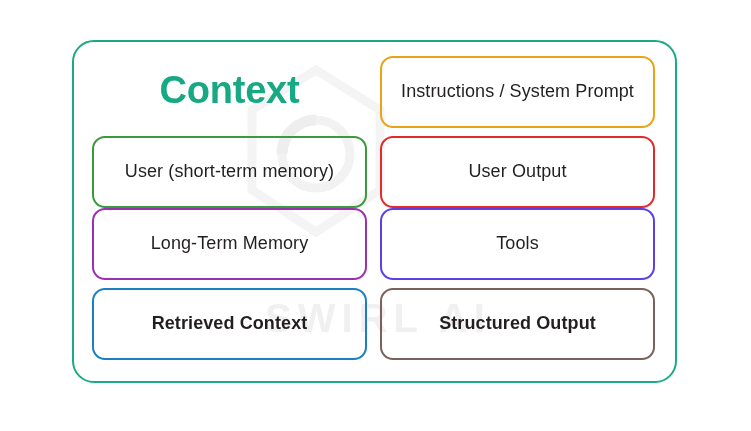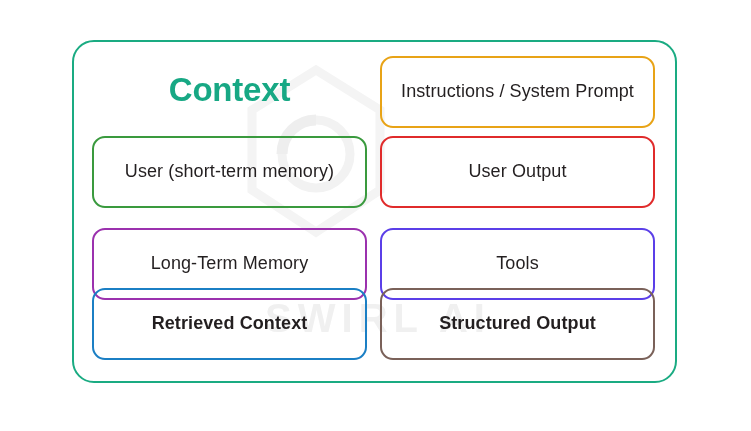--- a/index.html
+++ b/index.html
@@ -81,21 +81,21 @@
   .row {
     position: absolute;
     left: 0;
     width: 563px;
     height: 72px;
     display: flex;
     justify-content: space-between;
   }
   .row-0 { top: 0px; }
   .row-1 { top: 80px; }
-  .row-2 { top: 172px; }
+  .row-2 { top: 152px; }
   .row-3 { top: 232px; font-weight: bold; }
 
   .cell {
     width: 275px;
     height: 72px;
     box-sizing: border-box;
     display: flex;
     align-items: center;
     justify-content: center;
     border-radius: 13px;
@@ -115,21 +115,21 @@
   .title-cell {
     width: 275px;
     height: 72px;
     display: flex;
     align-items: center;
     justify-content: center;
     padding-bottom: 4px;
     box-sizing: border-box;
   }
   .title-text {
-    font-size: 33px;
+    font-size: 38px;
     font-weight: bold;
     color: #17a884;
     font-family: "Liberation Sans", sans-serif;
     letter-spacing: -0.2px;
   }
 </style>
 </head>
 <body>
 
 <div id="canvas">

